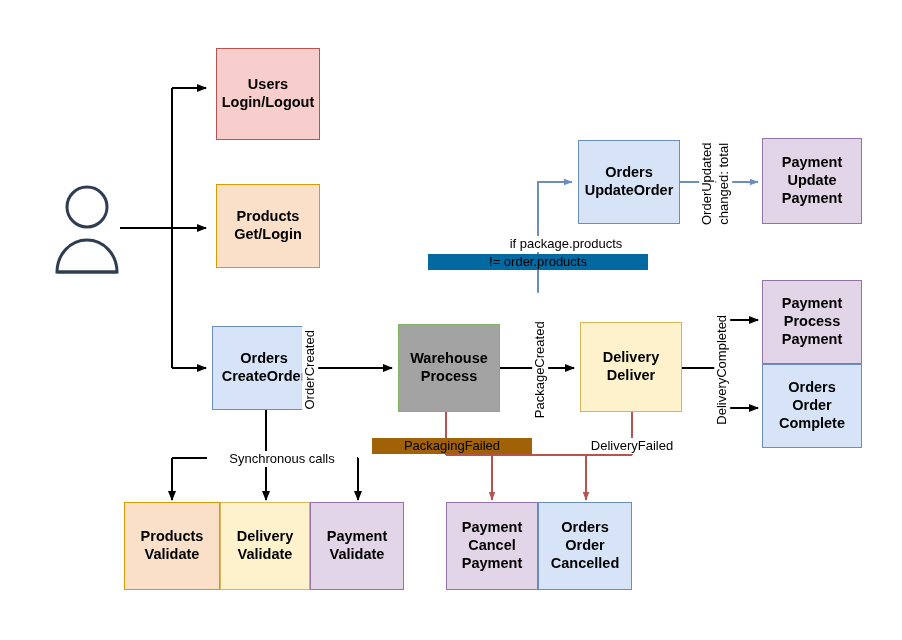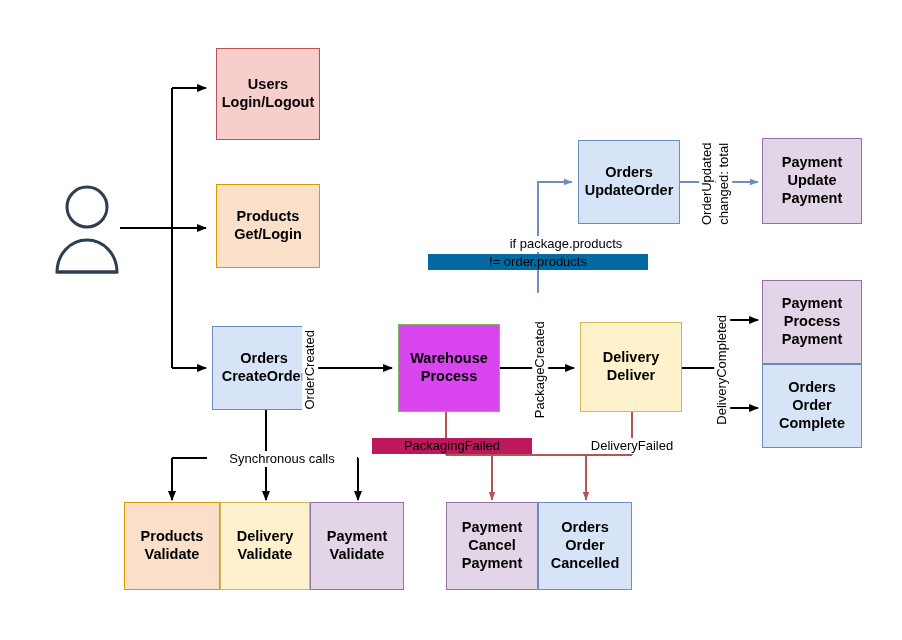--- a/index.html
+++ b/index.html
@@ -146,21 +146,21 @@
   <div class="node" style="left:216px; top:184px; width:104px; height:84px; background:#fae0c8; border:1.5px solid #d79b00;">
     <span class="ttl">Products</span>
     <span class="sub">Get/Login</span>
   </div>
 
   <div class="node" style="left:212px; top:326px; width:104px; height:84px; background:#d7e4f7; border:1.5px solid #6c8ebf;">
     <span class="ttl">Orders</span>
     <span class="sub">CreateOrder</span>
   </div>
 
-  <div class="node" style="left:398px; top:324px; width:102px; height:88px; background:#d946ef; border:1.5px solid #82b366;">
+  <div class="node" style="left:398px; top:324px; width:102px; height:88px; background:#a3a3a3; border:1.5px solid #82b366;">
     <span class="ttl">Warehouse</span>
     <span class="sub">Process</span>
   </div>
 
   <div class="node" style="left:580px; top:322px; width:102px; height:90px; background:#fdf2cc; border:1.5px solid #d6b656;">
     <span class="ttl">Delivery</span>
     <span class="sub">Deliver</span>
   </div>
 
   <div class="node" style="left:578px; top:140px; width:102px; height:84px; background:#d7e4f7; border:1.5px solid #6c8ebf;">
@@ -222,17 +222,17 @@
   <div class="elabel vert bg" style="left:705px; top:176px; width:130px; margin-left:-65px;">OrderUpdated</div>
 
   <div class="elabel vert bg" style="left:722px; top:176px; width:130px; margin-left:-65px;">changed: total</div>
 
   <div class="elabel" style="left:566px; top:236px; width:220px; margin-left:-110px; background:#ffffff;">if package.products</div>
 
   <div class="elabel" style="left:538px; top:254px; width:220px; margin-left:-110px; background:#0369a1;">!= order.products</div>
 
   <div class="elabel" style="left:282px; top:451px; width:150px; margin-left:-75px; background:#ffffff;">Synchronous calls</div>
 
-  <div class="elabel" style="left:452px; top:438px; width:160px; margin-left:-80px; background:#be185d;">PackagingFailed</div>
+  <div class="elabel" style="left:452px; top:438px; width:160px; margin-left:-80px; background:#a16207;">PackagingFailed</div>
 
   <div class="elabel" style="left:632px; top:438px; width:150px; margin-left:-75px; background:#ffffff;">DeliveryFailed</div>
 
 </div>
 
 </body></html>

